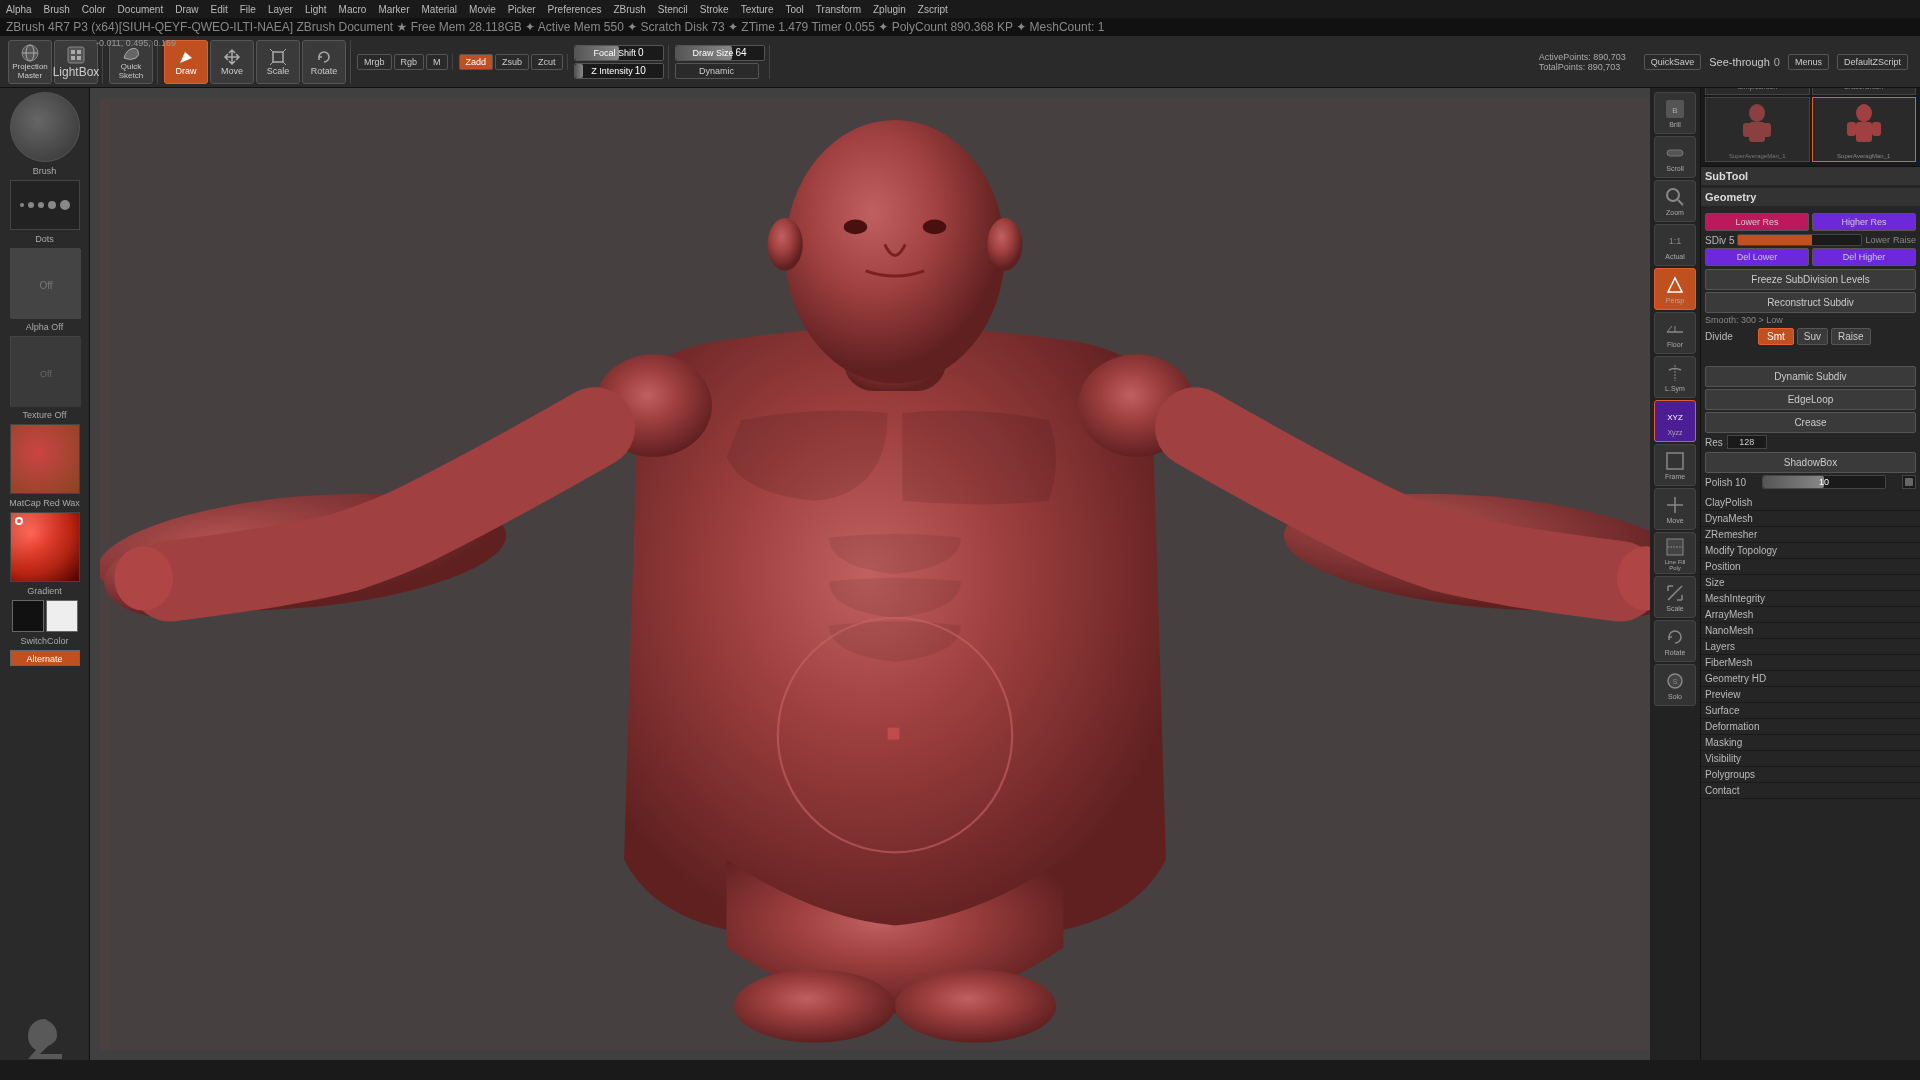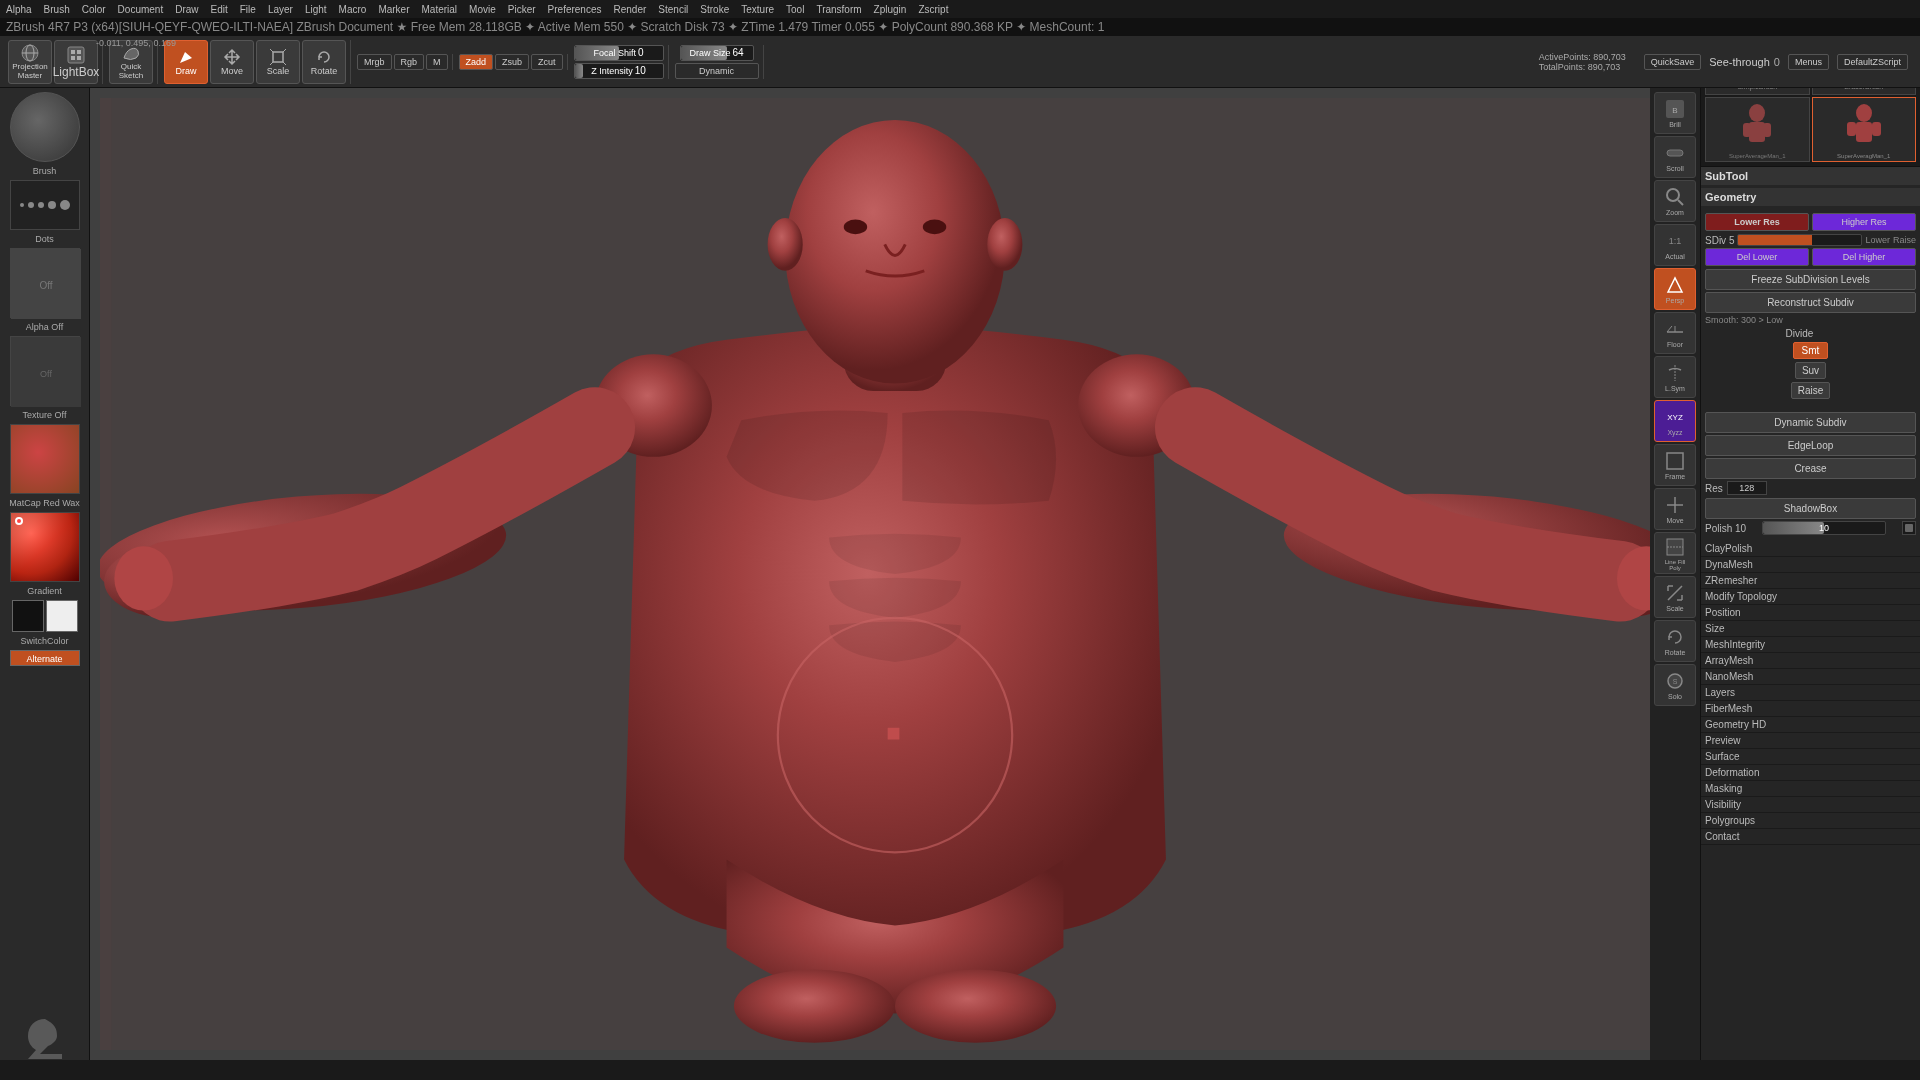--- a/index.html
+++ b/index.html
@@ -328,21 +328,21 @@
       flex: 1;
       padding: 3px 4px;
       background: #6d28d9;
       border: 1px solid #555;
       border-radius: 2px;
       font-size: 9px;
       color: #ccc;
       text-align: center;
       cursor: pointer;
     }
-    .geo-btn.active { background: #7f1d1d; font-weight: bold; }
+    .geo-btn.active { background: #be185d; }
 
     .sdiv-row {
       display: flex;
       align-items: center;
       gap: 3px;
       font-size: 10px;
       color: #bbb;
       margin-bottom: 2px;
     }
     .sdiv-slider {
@@ -363,22 +363,21 @@
       color: #ccc;
       text-align: center;
       cursor: pointer;
       margin-bottom: 2px;
     }
 
     .divide-row {
       display: flex;
       align-items: center;
       gap: 3px;
-      margin-bottom: 13px;
-      flex-direction: column;
+      margin-bottom: 21px;
     }
     .divide-label {
       font-size: 10px;
       color: #bbb;
       width: 50px;
     }
     .smt-btn {
       padding: 2px 8px;
       background: #c05020;
       border: 1px solid #e06030;
@@ -492,21 +491,21 @@
   <span>Edit</span>
   <span>File</span>
   <span>Layer</span>
   <span>Light</span>
   <span>Macro</span>
   <span>Marker</span>
   <span>Material</span>
   <span>Movie</span>
   <span>Picker</span>
   <span>Preferences</span>
-  <span>Render</span>
+  <span>ZBrush</span>
   <span>Stencil</span>
   <span>Stroke</span>
   <span>Texture</span>
   <span>Tool</span>
   <span>Transform</span>
   <span>Zplugin</span>
   <span>Zscript</span>
 </div>
 
 <div id="title-bar">
@@ -604,21 +603,21 @@
         <div class="slider-value">
             <span style="margin-right:2px;font-size:9px">Z Intensity</span> 
             <span>10</span>
           </div>
       </div>
     </div>
   </div>
 
   <div class="toolbar-group" style="flex-direction:column;gap:2px">
     <div class="slider-group">
-      <div class="slider-bar" style="width:74px">
+      <div class="slider-bar" style="width:90px">
         <div class="slider-fill" style="width:64%"></div>
         <div class="slider-value">
             <span style="margin-right:2px;font-size:9px">Draw Size</span> 
             <span>64</span>
           </div>
       </div>
     </div>
     <div class="toggle-btn" style="width:84px;text-align:center">Dynamic</div>
   </div>
 

